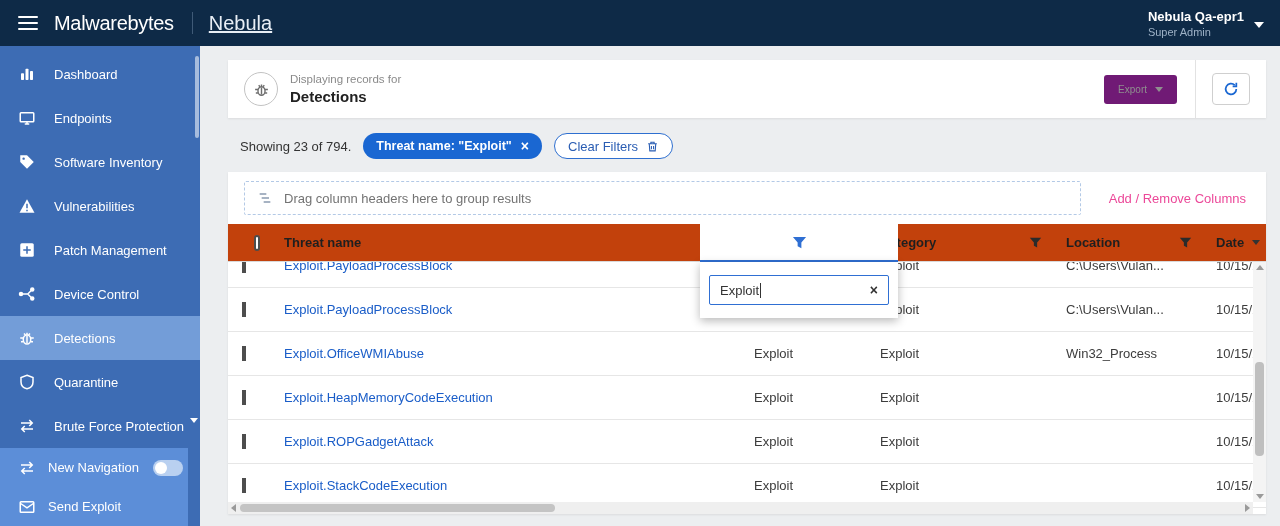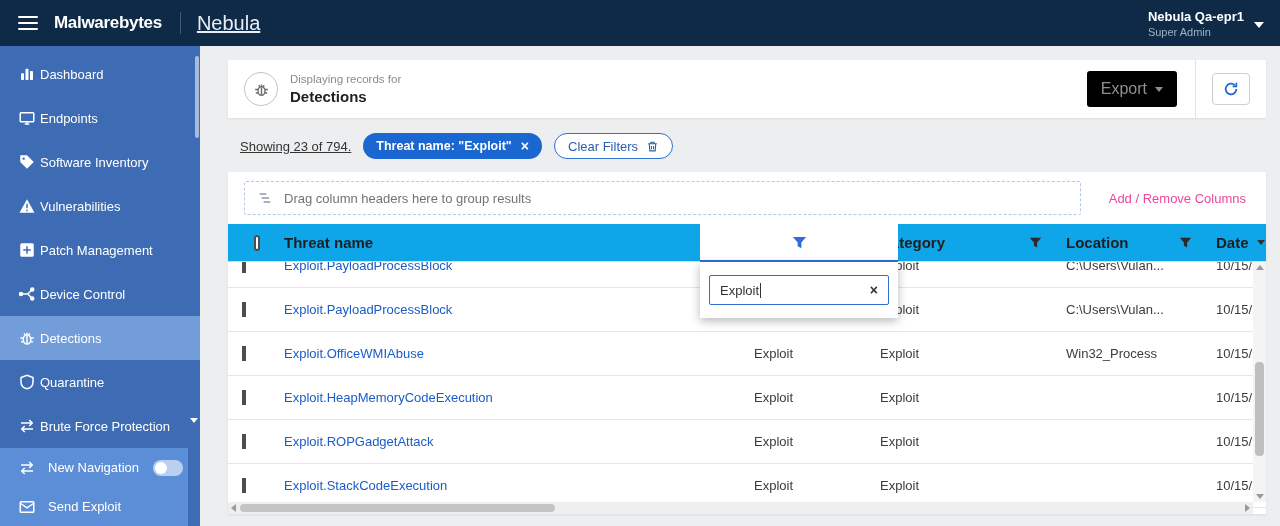--- a/index.html
+++ b/index.html
@@ -2,68 +2,68 @@
 <html><head>
 <meta charset="utf-8">
 <style>
   * { box-sizing: border-box; margin: 0; padding: 0; }
   html,body { width:1280px; height:526px; overflow:hidden; font-family:"Liberation Sans", sans-serif; background:#e9ebee; }
 
   
   .topbar { position:absolute; top:0; left:0; width:1280px; height:46px; background:#0e2a47; display:flex; align-items:center; color:#fff; z-index:30; }
   .hamburger { width:20px; height:14px; margin:0 16px 0 18px; display:flex; flex-direction:column; justify-content:space-between; cursor:pointer; }
   .hamburger span { display:block; height:2px; background:#fff; border-radius:1px; }
-  .brand { font-size:17px; font-weight:700; letter-spacing:-0.3px; }
+  .brand { font-size:20px; font-weight:400; letter-spacing:-0.3px; }
   .topbar-divider { width:1px; height:22px; background:#3f5a77; margin:0 16px 0 18px; }
   .product { font-size:20px; font-weight:400; color:#e8eef5;text-decoration:underline; }
   .topbar-right { margin-left:auto; display:flex; align-items:center; gap:10px; padding-right:16px; cursor:pointer; }
   .account-text { text-align:left; }
   .account-name { font-size:13px; font-weight:700; color:#fff; }
   .account-role { font-size:11px; color:#9db1c6; margin-top:2px; }
   .tri-down-white { width:0; height:0; border-left:5px solid transparent; border-right:5px solid transparent; border-top:6px solid #fff; margin-top:4px; }
 
   
   .sidebar { position:absolute; top:46px; left:0; width:200px; bottom:0; background:#3d6cb4; z-index:20; }
   .nav-list { list-style:none; padding-top:6px; }
-  .nav-item { height:44px; display:flex; align-items:center; gap:4px; padding-left:18px; color:#fff; font-size:13px; cursor:pointer; }
+  .nav-item { height:44px; display:flex; align-items:center; gap:18px; padding-left:18px; color:#fff; font-size:13px; cursor:pointer; }
   .nav-item.active { background:#739dd8; }
   .nav-item svg { flex:0 0 18px; }
   .sidebar-footer { position:absolute; left:0; right:12px; bottom:0; height:78px; background:#5c8ed8; }
   .footer-item { height:39px; display:flex; align-items:center; gap:12px; padding-left:18px; color:#fff; font-size:13px; cursor:pointer; }
   .toggle { width:30px; height:16px; border-radius:9px; background:#b9d0f0; position:relative; margin-left:2px; cursor:pointer; }
   .toggle .knob { position:absolute; left:2px; top:2px; width:12px; height:12px; border-radius:50%; background:#fff; }
   .side-scroll-thumb { position:absolute; top:10px; right:1px; width:4px; height:82px; background:rgba(255,255,255,0.55); border-radius:2px; }
   .side-scroll-down { position:absolute; right:2px; top:372px; width:0; height:0; border-left:4px solid transparent; border-right:4px solid transparent; border-top:5px solid #fff; }
 
   
   .main { position:absolute; left:200px; top:46px; right:0; bottom:0; background:#eceef0; }
 
   .header-card { position:absolute; left:28px; right:14px; top:14px; height:58px; background:#fff; box-shadow:0 1px 2px rgba(0,0,0,0.08); display:flex; align-items:center; }
   .card-icon-circle { width:34px; height:34px; border:1px solid #c3c3c3; border-radius:50%; display:flex; align-items:center; justify-content:center; margin:0 12px 0 16px; color:#6d6d6d; }
   .card-subtitle { font-size:11.5px; color:#8a8a8a; }
   .card-title { font-size:15px; font-weight:700; color:#222; margin-top:3px; }
   .card-actions { margin-left:auto; display:flex; align-items:center; height:100%; }
-  .export-btn { background:#000000; color:#8f8f8f; font-size:16px; border:none; border-radius:3px; padding:9px 14px; display:flex; align-items:center; gap:8px; cursor:pointer; margin-right:18px; }
+  .export-btn { background:#701a75; color:#8f8f8f; font-size:10px; border:none; border-radius:3px; padding:9px 14px; display:flex; align-items:center; gap:8px; cursor:pointer; margin-right:18px; }
   .tri-down-gray { width:0; height:0; border-left:4px solid transparent; border-right:4px solid transparent; border-top:5px solid #8f8f8f; }
   .refresh-wrap { border-left:1px solid #e2e2e2; height:100%; display:flex; align-items:center; padding:0 16px; }
   .refresh-btn { width:38px; height:32px; background:#fff; border:1px solid #cfcfcf; border-radius:4px; display:flex; align-items:center; justify-content:center; cursor:pointer; }
 
   .filter-bar { position:absolute; left:40px; top:86px; height:28px; display:flex; align-items:center; gap:12px; }
-  .showing { font-size:13px; color:#333;text-decoration:underline; }
+  .showing { font-size:13px; color:#333; }
   .chip { background:#1a67d2; color:#fff; font-size:12.5px; font-weight:700; border-radius:14px; height:26px; display:flex; align-items:center; gap:9px; padding:0 13px; cursor:pointer; }
   .chip .x { font-size:14px; font-weight:700; cursor:pointer; line-height:1; }
   .clear-pill { background:#fff; border:1px solid #2e6fd0; color:#2a5db3; font-size:13px; border-radius:14px; height:26px; display:flex; align-items:center; gap:8px; padding:0 13px; cursor:pointer; }
 
   .panel { position:absolute; left:28px; right:14px; top:126px; bottom:12px; background:#fff; box-shadow:0 1px 2px rgba(0,0,0,0.08); }
   .group-row { height:52px; display:flex; align-items:center; padding:0 20px 0 16px; }
   .drop-zone { flex:1; height:34px; border:1px dashed #b3c9e6; border-radius:2px; display:flex; align-items:center; gap:11px; padding:0 12px; color:#737373; font-size:13px; margin-right:28px; }
   .columns-link { color:#ec4899; font-size:13px; cursor:pointer; white-space:nowrap; }
 
   .thead, .trow { display:grid; grid-template-columns:44px 470px 126px 186px 150px 1fr; align-items:center; }
-  .thead { height:38px; border-bottom:1px solid #d9d9d9; position:relative; z-index:2; background:#0ea5e9; font-weight:700; font-size:15px; color:#1f1f1f; }
+  .thead { height:38px; border-bottom:1px solid #d9d9d9; position:relative; z-index:2; background:#c2410c; font-weight:700; font-size:13px; color:#1f1f1f; }
   .th { display:flex; align-items:center; padding:0 12px; }
   .th .funnel { margin-left:auto; cursor:pointer; }
   .cb { width:16px; height:16px; border:2px solid #4d4d4d; border-radius:3px; background:#fff; margin-left:14px; cursor:pointer; }
   .tri-sort { width:0; height:0; border-left:4px solid transparent; border-right:4px solid transparent; border-top:5px solid #333; margin-left:8px; }
 
   .tbody { position:relative; overflow:hidden; height:248px; }
   .trow { height:44px; border-bottom:1px solid #e6e6e6; background:#fff; font-size:13px; color:#3c3c3c; }
   .trow.row-clipped { margin-top:-18px; }
   .td { padding:0 12px; white-space:nowrap; overflow:hidden; }
   .threat-link { color:#1a5dc8; cursor:pointer; }

